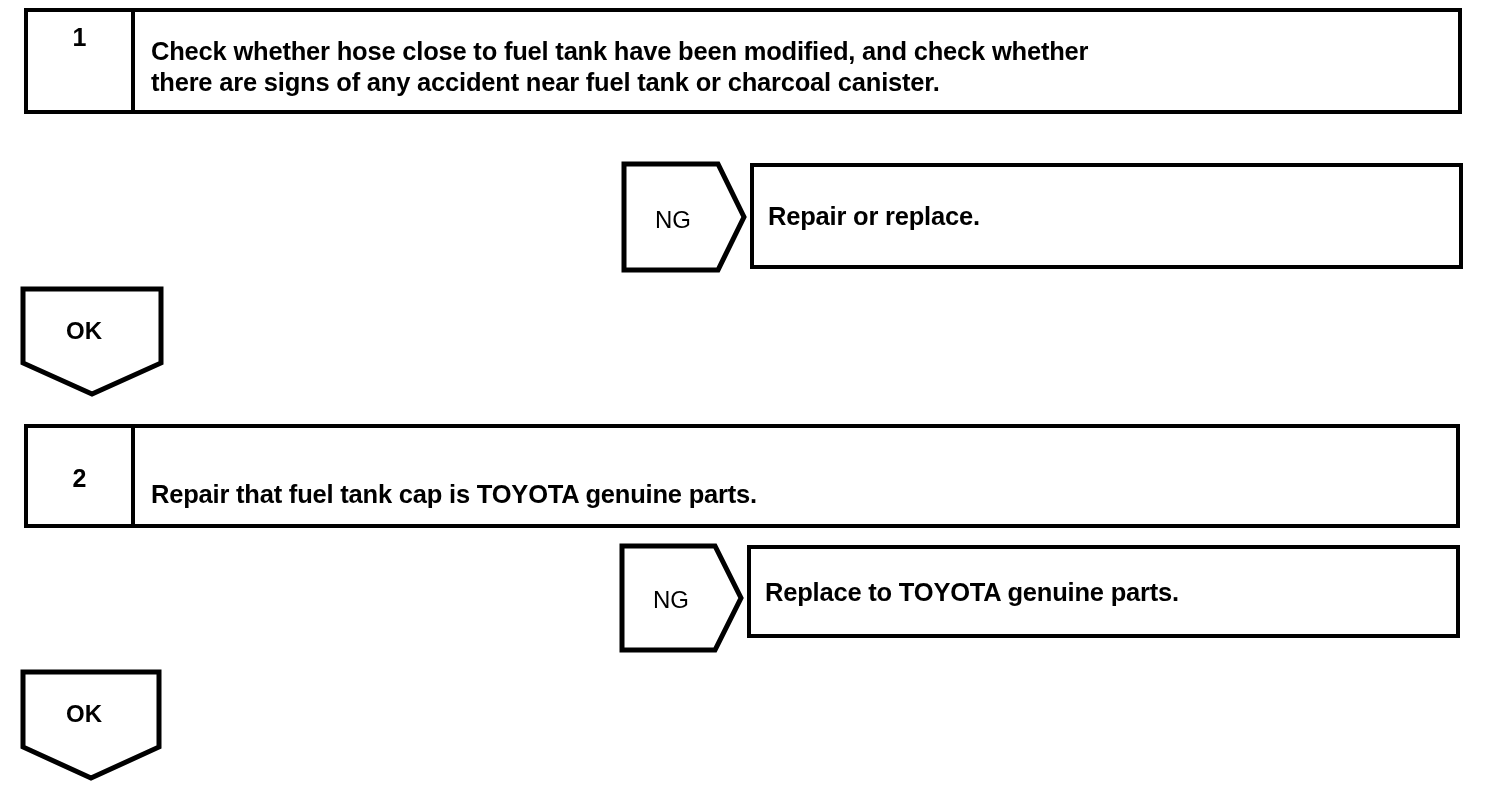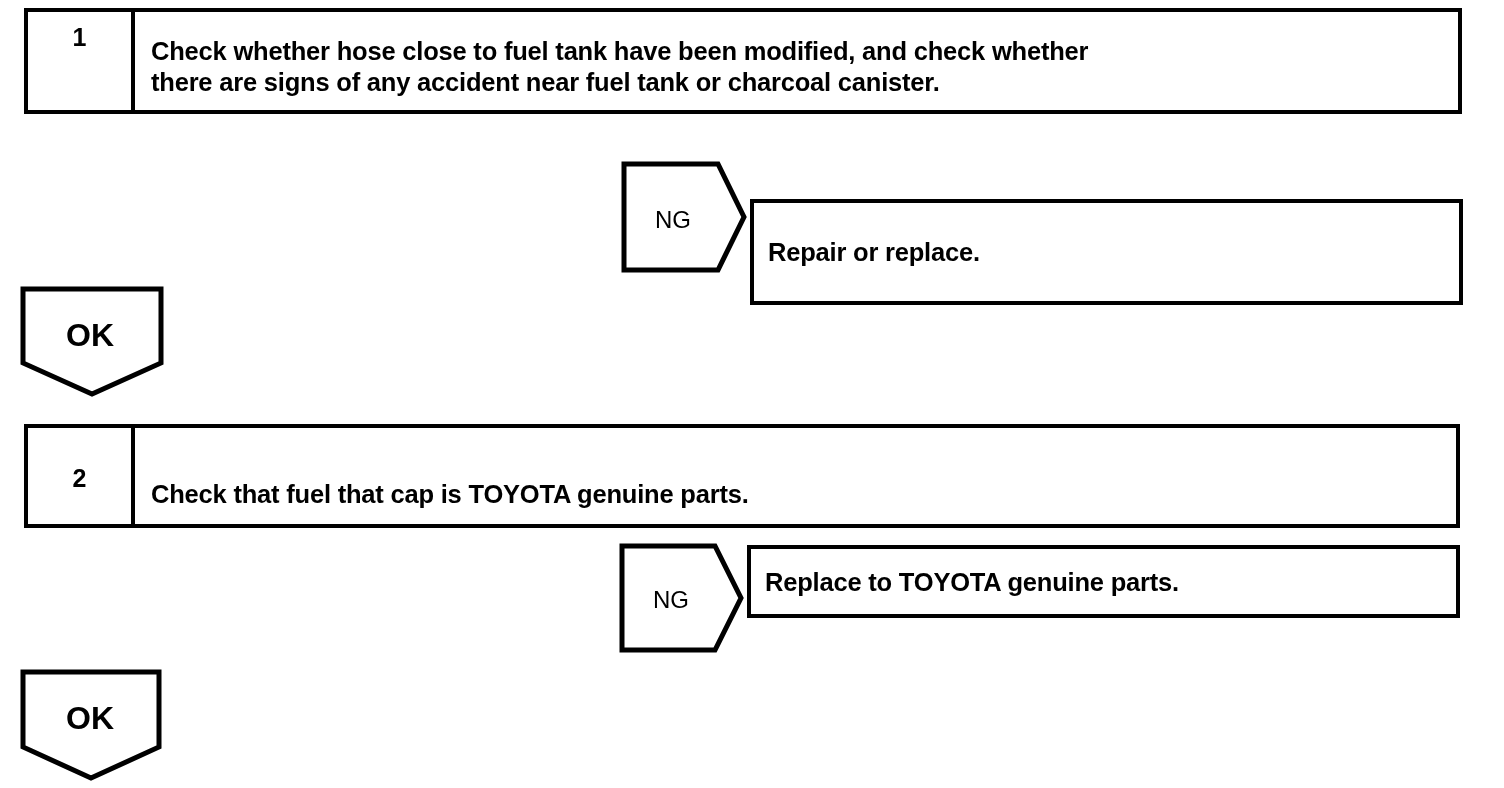--- a/index.html
+++ b/index.html
@@ -92,21 +92,21 @@
   
   .ok-shape {
     position: absolute;
   }
   .ok-shape svg {
     display: block;
   }
   .ok-label {
     position: absolute;
     font-weight: bold;
-    font-size: 32px;
+    font-size: 24px;
     line-height: 1;
     letter-spacing: 0px;
   }
 </style>
 </head>
 <body>
 
 <div id="diagram">
 
   <div class="step-box" style="left:24px; top:8px; width:1438px; height:106px;">
@@ -117,46 +117,46 @@
 there are signs of any accident near fuel tank or charcoal canister.</div>
   </div>
 
   <div class="ng-shape" style="left:620px; top:160px;">
     <svg width="128" height="114" viewBox="0 0 128 114" aria-hidden="true">
       <polygon points="4,4 98,4 124,57 98,110 4,110" fill="#ffffff" stroke="#000000" stroke-width="5" stroke-linejoin="miter"></polygon>
     </svg>
     <span class="ng-label" style="left:35px; top:48px;">NG</span>
   </div>
 
-  <div class="result-box" style="left:750px; top:163px; width:713px; height:106px;margin-top:36px;">
+  <div class="result-box" style="left:750px; top:163px; width:713px; height:106px;">
     <span class="result-text">Repair or replace.</span>
   </div>
 
   <div class="ok-shape" style="left:18px; top:284px;">
     <svg width="148" height="116" viewBox="0 0 148 116" aria-hidden="true">
       <polygon points="5,5 143,5 143,79 74,110 5,79" fill="#ffffff" stroke="#000000" stroke-width="5" stroke-linejoin="miter"></polygon>
     </svg>
     <span class="ok-label" style="left:48px; top:35px;">OK</span>
   </div>
 
   <div class="step-box" style="left:24px; top:424px; width:1436px; height:104px;">
     <div class="step-num-cell" style="width:107px;">
       <span class="step-num" style="margin-top:38px;">2</span>
     </div>
-    <div class="step-text" style="left:123px; top:35px; right:8px;">Check that fuel that cap is TOYOTA genuine parts.</div>
+    <div class="step-text" style="left:123px; top:35px; right:8px;">Repair that fuel tank cap is TOYOTA genuine parts.</div>
   </div>
 
   <div class="ng-shape" style="left:618px; top:542px;">
     <svg width="128" height="112" viewBox="0 0 128 112" aria-hidden="true">
       <polygon points="4,4 97,4 123,56 97,108 4,108" fill="#ffffff" stroke="#000000" stroke-width="5" stroke-linejoin="miter"></polygon>
     </svg>
     <span class="ng-label" style="left:35px; top:46px;">NG</span>
   </div>
 
-  <div class="result-box" style="left:747px; top:545px; width:713px; height:73px;">
+  <div class="result-box" style="left:747px; top:545px; width:713px; height:93px;">
     <span class="result-text">Replace to TOYOTA genuine parts.</span>
   </div>
 
   <div class="ok-shape" style="left:18px; top:667px;">
     <svg width="146" height="114" viewBox="0 0 146 114" aria-hidden="true">
       <polygon points="5,5 141,5 141,80 73,111 5,80" fill="#ffffff" stroke="#000000" stroke-width="5" stroke-linejoin="miter"></polygon>
     </svg>
     <span class="ok-label" style="left:48px; top:35px;">OK</span>
   </div>
 

